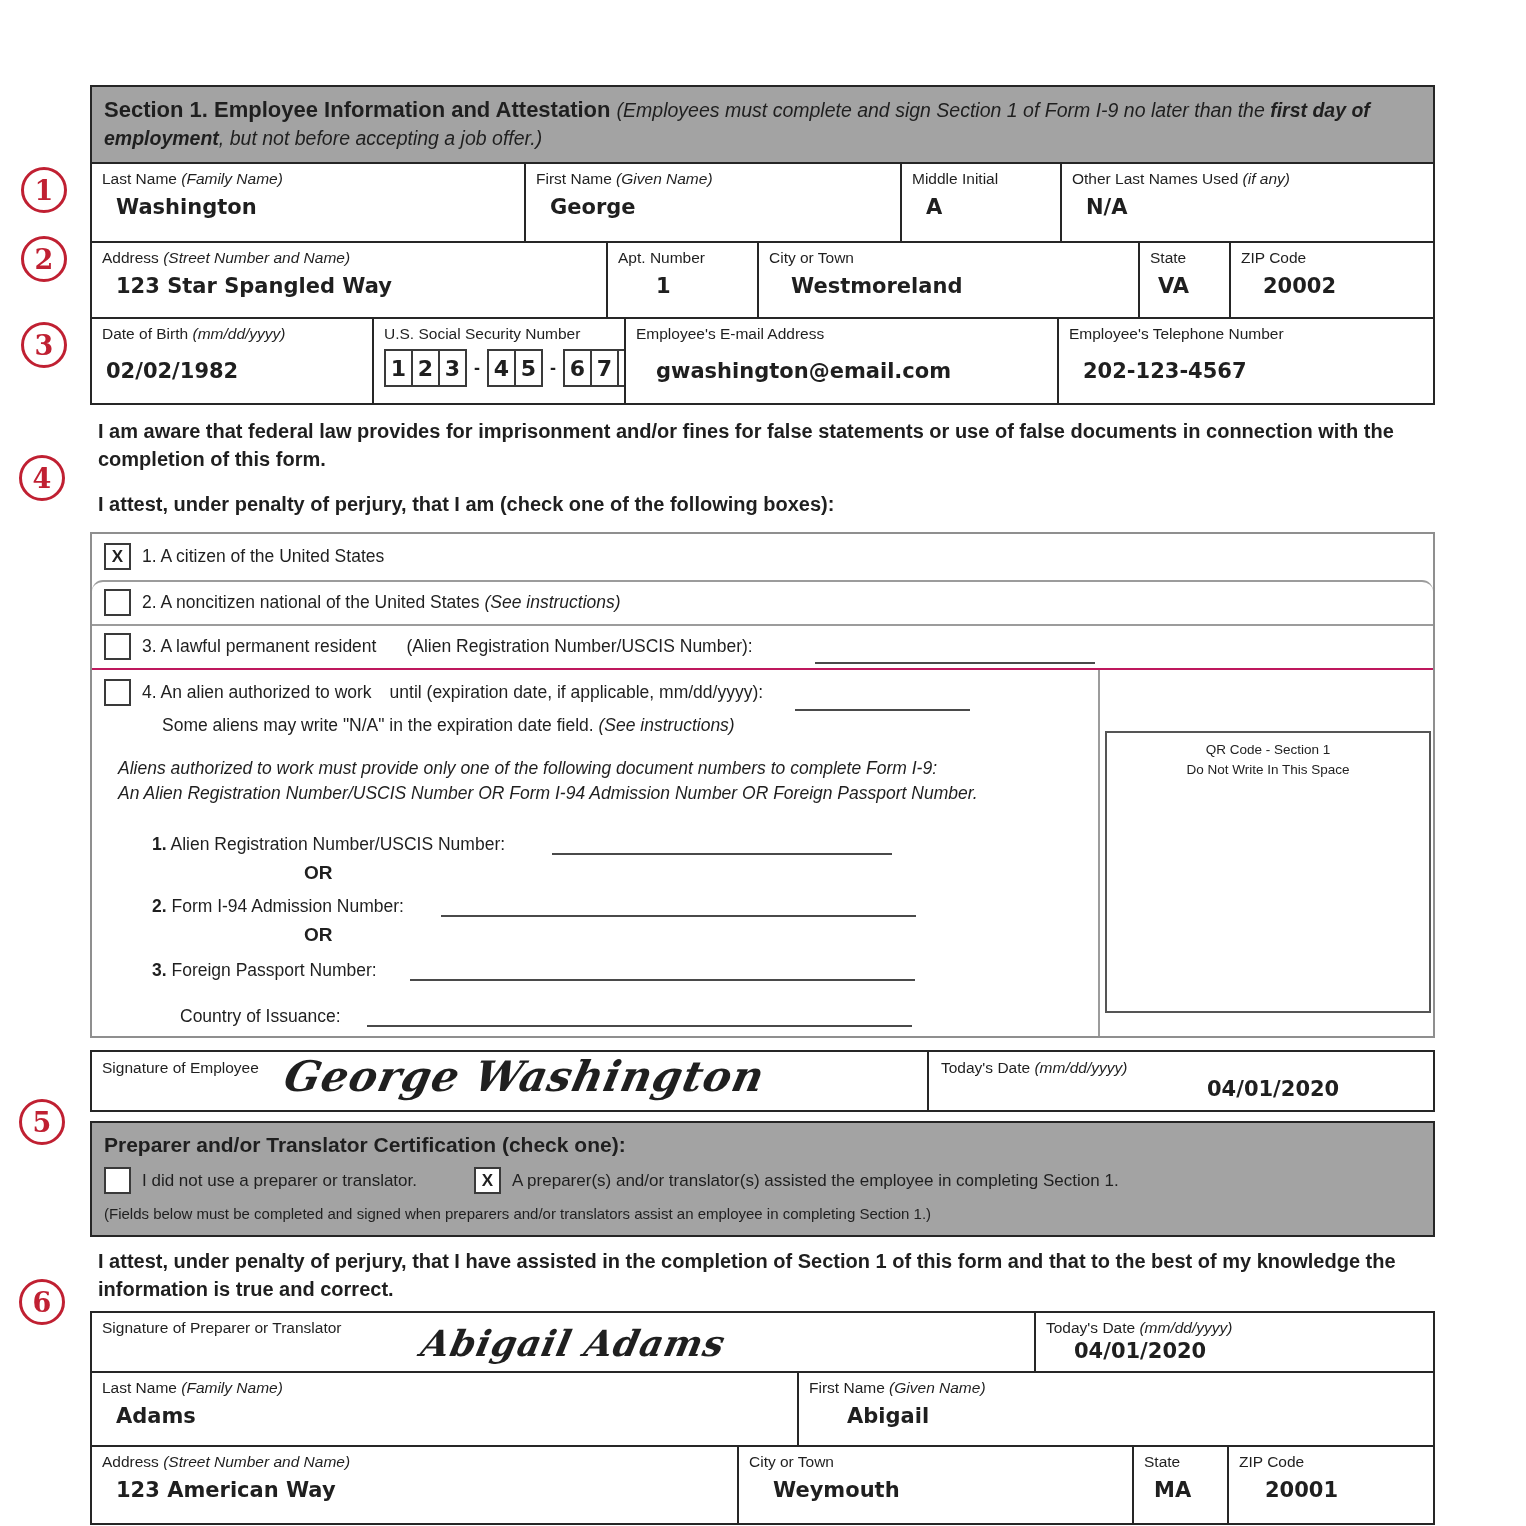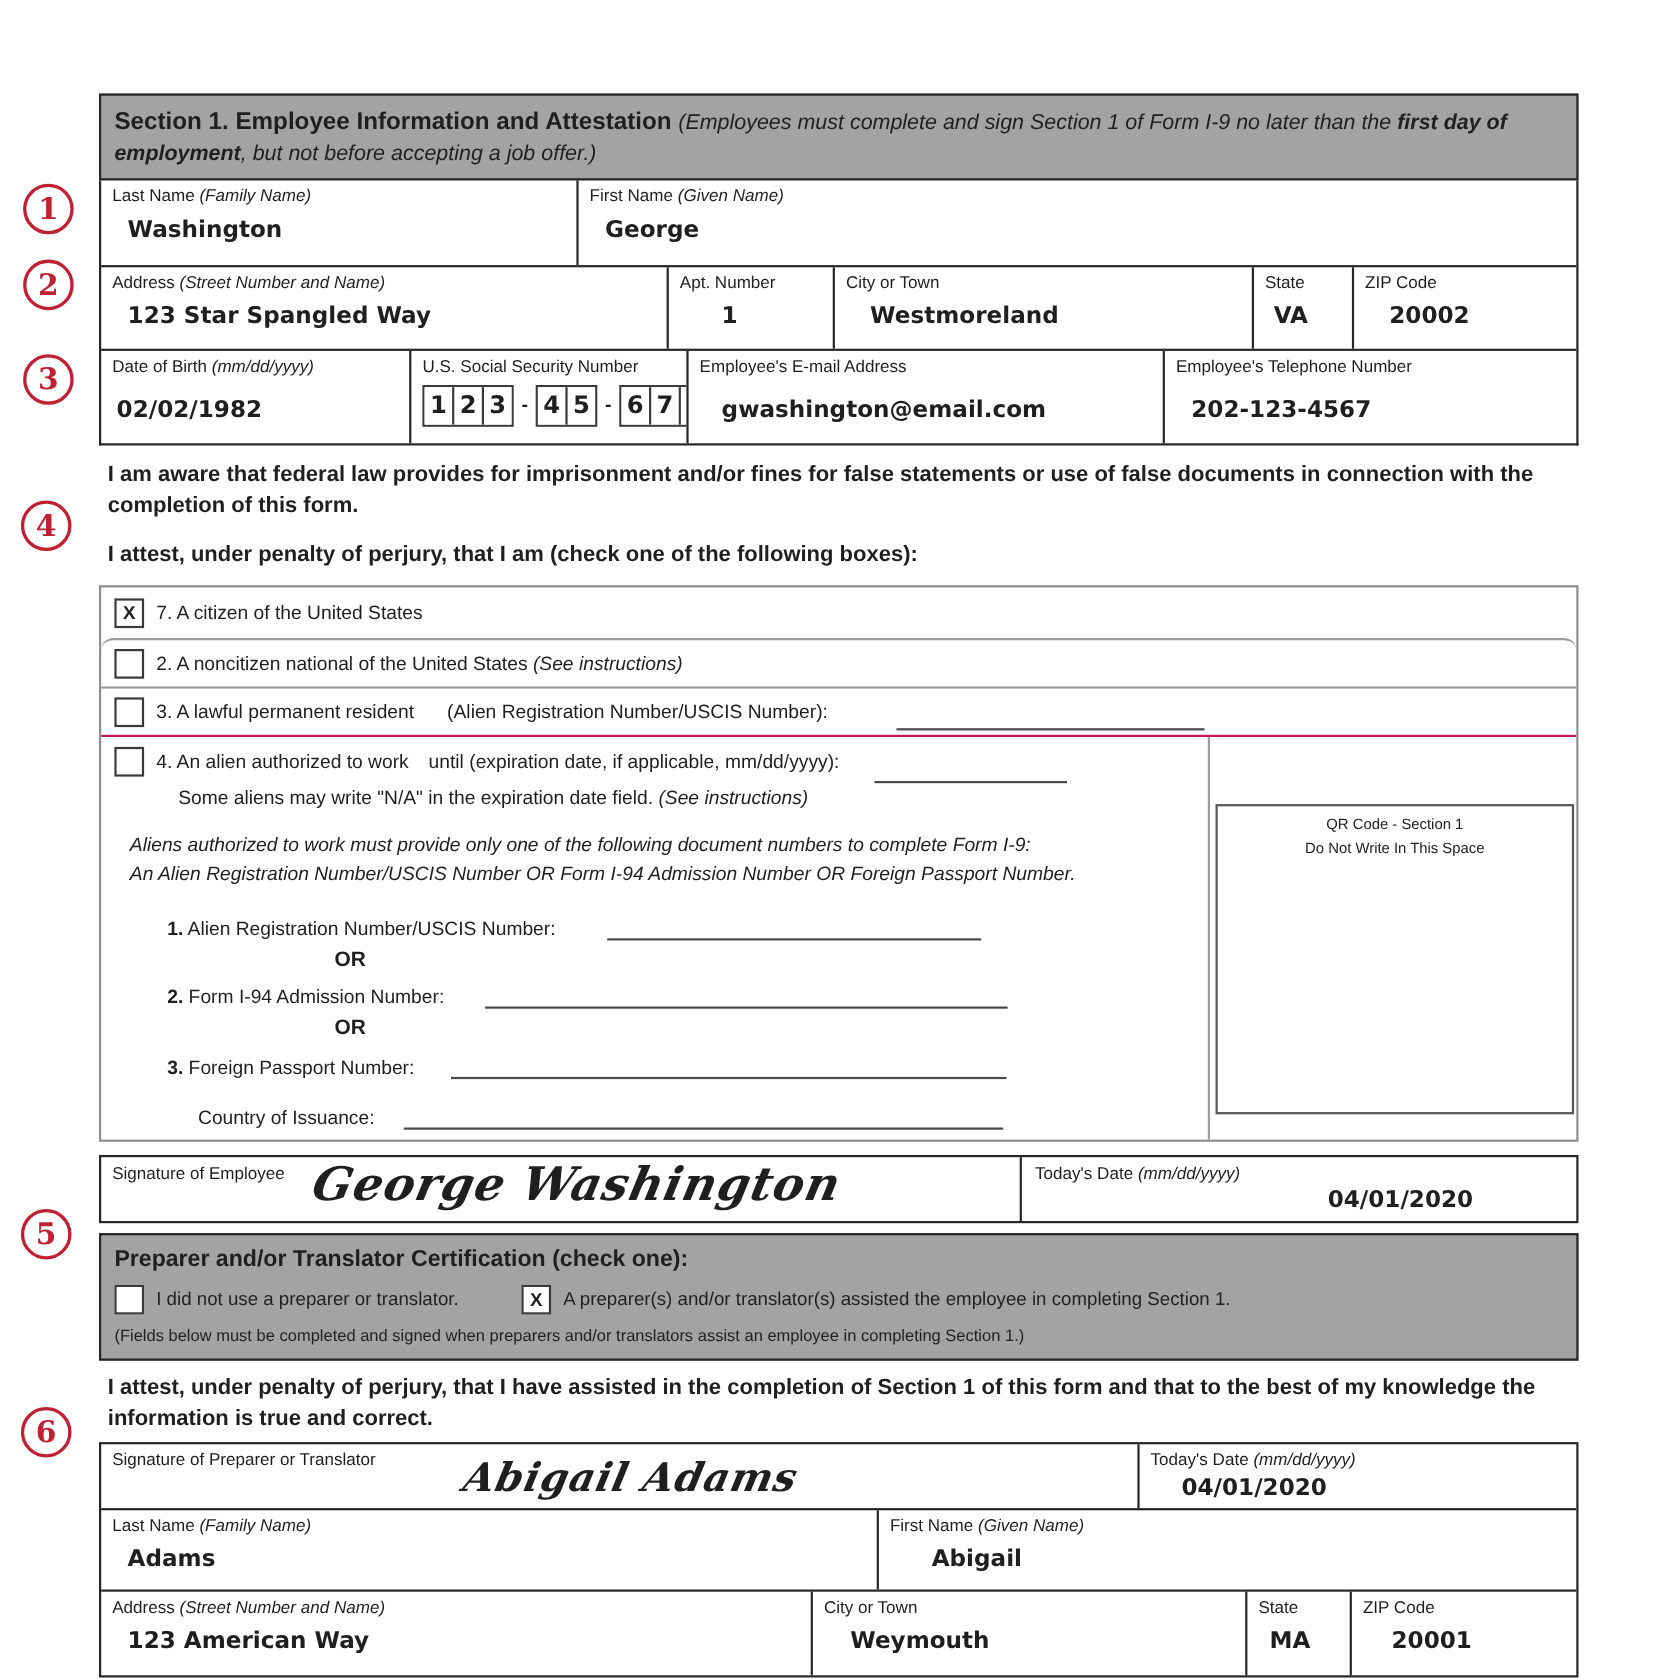--- a/index.html
+++ b/index.html
@@ -113,20 +113,28 @@
 
   <div class="tbl">
     <div class="tr" style="height:77px;border-top:none;">
       <div class="td" style="width:432px;">
         <div class="label"><span>Last Name </span><i>(Family Name)</i></div>
         <div class="val">Washington</div>
       </div>
       <div class="td" style="width:376px;">
         <div class="label"><span>First Name </span><i>(Given Name)</i></div>
         <div class="val">George</div>
+      </div>
+      <div class="td" style="width:160px;">
+        <div class="label">Middle Initial</div>
+        <div class="val">A</div>
+      </div>
+      <div class="td" style="flex:1;">
+        <div class="label"><span>Other Last Names Used </span><i>(if any)</i></div>
+        <div class="val">N/A</div>
       </div>
     </div>
     <div class="tr" style="height:76px;">
       <div class="td" style="width:514px;">
         <div class="label"><span>Address </span><i>(Street Number and Name)</i></div>
         <div class="val">123 Star Spangled Way</div>
       </div>
       <div class="td" style="width:151px;">
         <div class="label">Apt. Number</div>
         <div class="val" style="padding-left:38px;">1</div>
@@ -183,21 +191,21 @@
   </div>
 
   <div class="para">I am aware that federal law provides for imprisonment and/or fines for false statements or use of false documents in connection with the completion of this form.</div>
   <div class="para" style="margin-top:17px;">I attest, under penalty of perjury, that I am (check one of the following boxes):</div>
 
   <div class="chk">
     <div class="chk-row" style="height:46px;">
       <span class="cb">
           <span>X</span>
         </span>
-      <span class="cb-lab">7. A citizen of the United States</span>
+      <span class="cb-lab">1. A citizen of the United States</span>
     </div>
     <div class="chk-row" style="height:44px;border-radius:11px;">
       <span class="cb">
           <span></span>
         </span>
       <span class="cb-lab"><span>2. A noncitizen national of the United States </span><i>(See instructions)</i></span>
     </div>
     <div class="chk-row" style="height:44px;">
       <span class="cb">
           <span></span>

